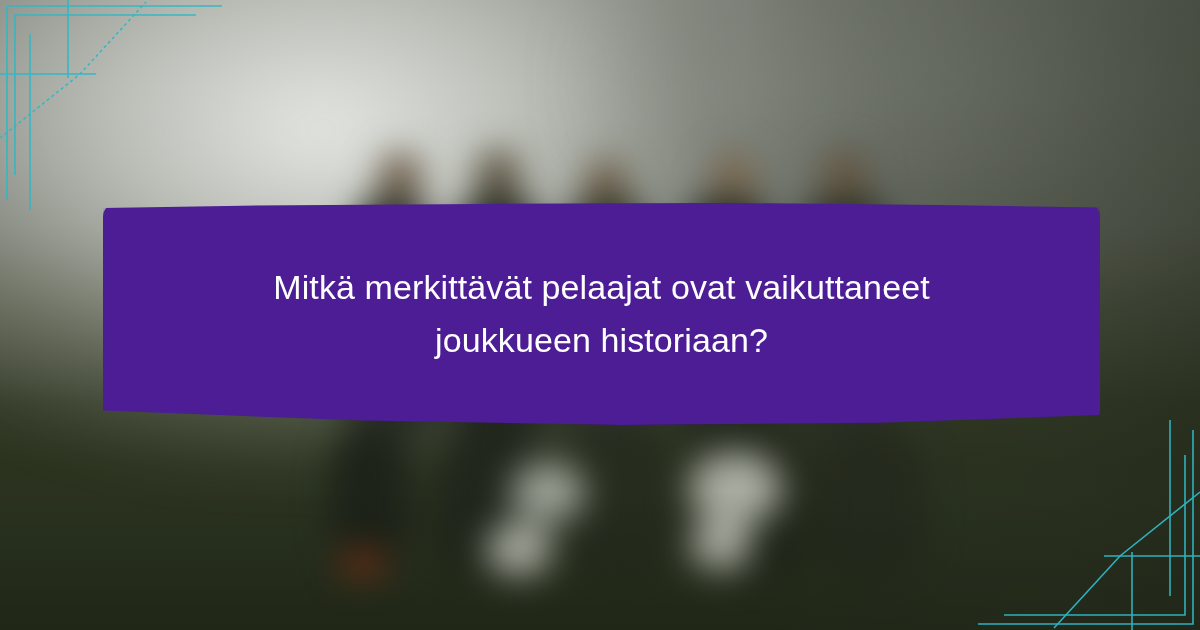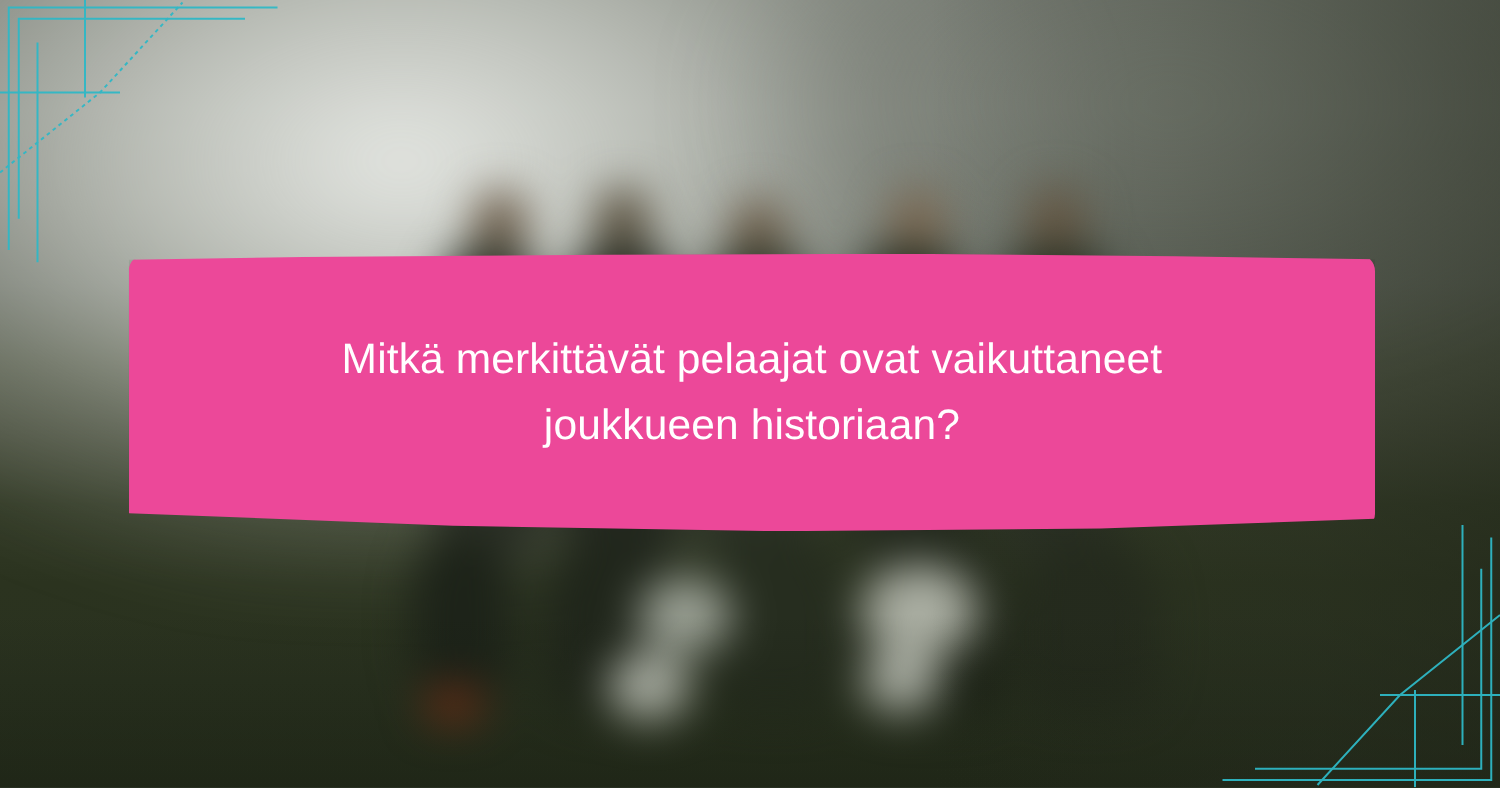--- a/index.html
+++ b/index.html
@@ -69,21 +69,21 @@
   .blobs{ position:absolute; inset:0; filter:blur(17px); }
   .blob{ position:absolute; border-radius:48% 48% 42% 42%; }
 
   
   .banner{
     position:absolute;
     left:103px;
     top:203px;
     width:997px;
     height:222px;
-    background:#ec4899;
+    background:#4c1d95;
     border-radius:14px;
     
     clip-path: polygon(
        0% 2.2%,
       14% 1.2%,
       38% 0.4%,
       62% 0.0%,
       84% 0.9%,
      100% 2.0%,
      100% 95.5%,

